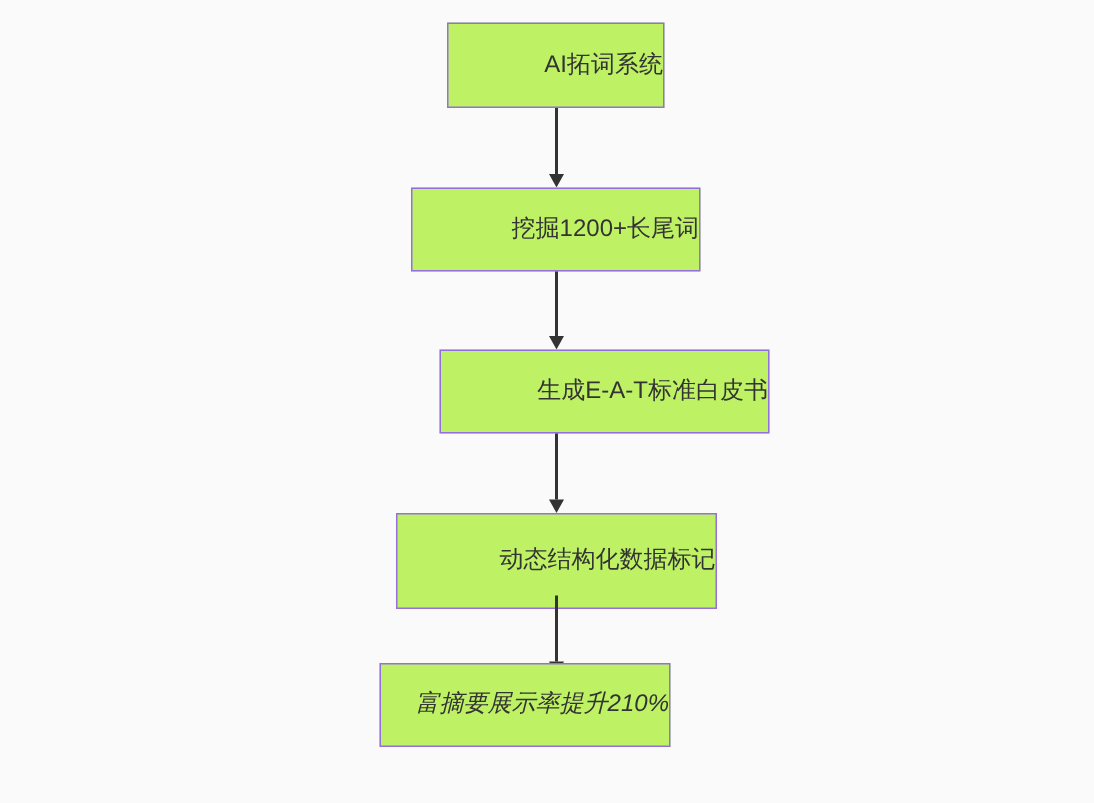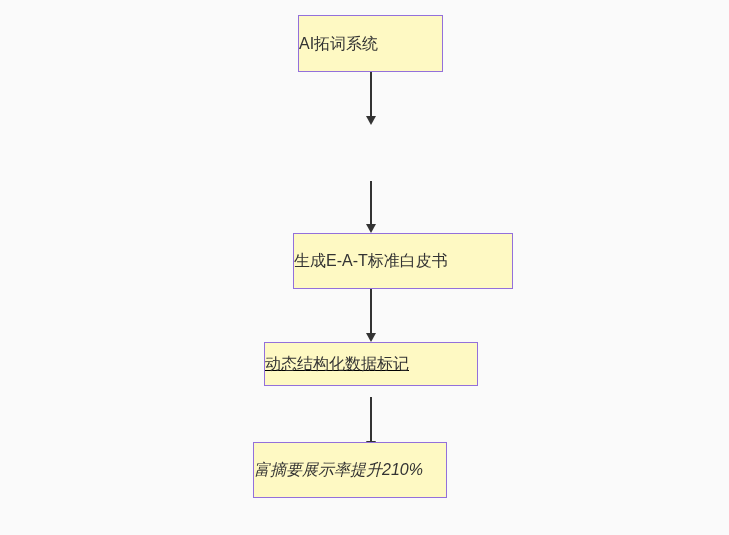--- a/index.html
+++ b/index.html
@@ -14,37 +14,37 @@
     position: relative;
     overflow: hidden;
   }
   .canvas {
     position: absolute;
     inset: 0;
   }
   .node {
     position: absolute;
     box-sizing: border-box;
-    background: #fef9c3;
+    background: #bef264;
     border: 1px solid #9370db;
     display: flex;
     align-items: center;
-    justify-content: flex-start;
+    justify-content: flex-end;
     text-align: center;
   }
   .node .node-label {
     font-size: 16px;
     color: #333333;
     line-height: 1.2;
     white-space: nowrap;
   }
   .node-1 { left: 298px; top: 15px;  width: 145px; height: 57px; }
   .node-2 { left: 274px; top: 125px; width: 193px; height: 56px; }
   .node-3 { left: 261px; top: 233px; width: 220px; height: 56px; margin-left: 32px; }
-  .node-4 { left: 264px; top: 342px; width: 214px; height: 44px; text-decoration: underline; }
+  .node-4 { left: 264px; top: 342px; width: 214px; height: 64px; }
   .node-5 { left: 253px; top: 442px; width: 194px; height: 56px; font-style: italic; }
 
   .edge {
     position: absolute;
     width: 10px;
     display: flex;
     flex-direction: column;
     align-items: center;
   }
   .edge .arrow-line {
@@ -71,20 +71,23 @@
 
   <div class="node node-1">
     <span class="node-label">AI拓词系统</span>
   </div>
 
   <div class="edge edge-1">
     <span class="arrow-line"></span>
     <span class="arrow-head"></span>
   </div>
 
+  <div class="node node-2">
+    <span class="node-label">挖掘1200+长尾词</span>
+  </div>
 
   <div class="edge edge-2">
     <span class="arrow-line"></span>
     <span class="arrow-head"></span>
   </div>
 
   <div class="node node-3">
     <span class="node-label">生成E-A-T标准白皮书</span>
   </div>
 

